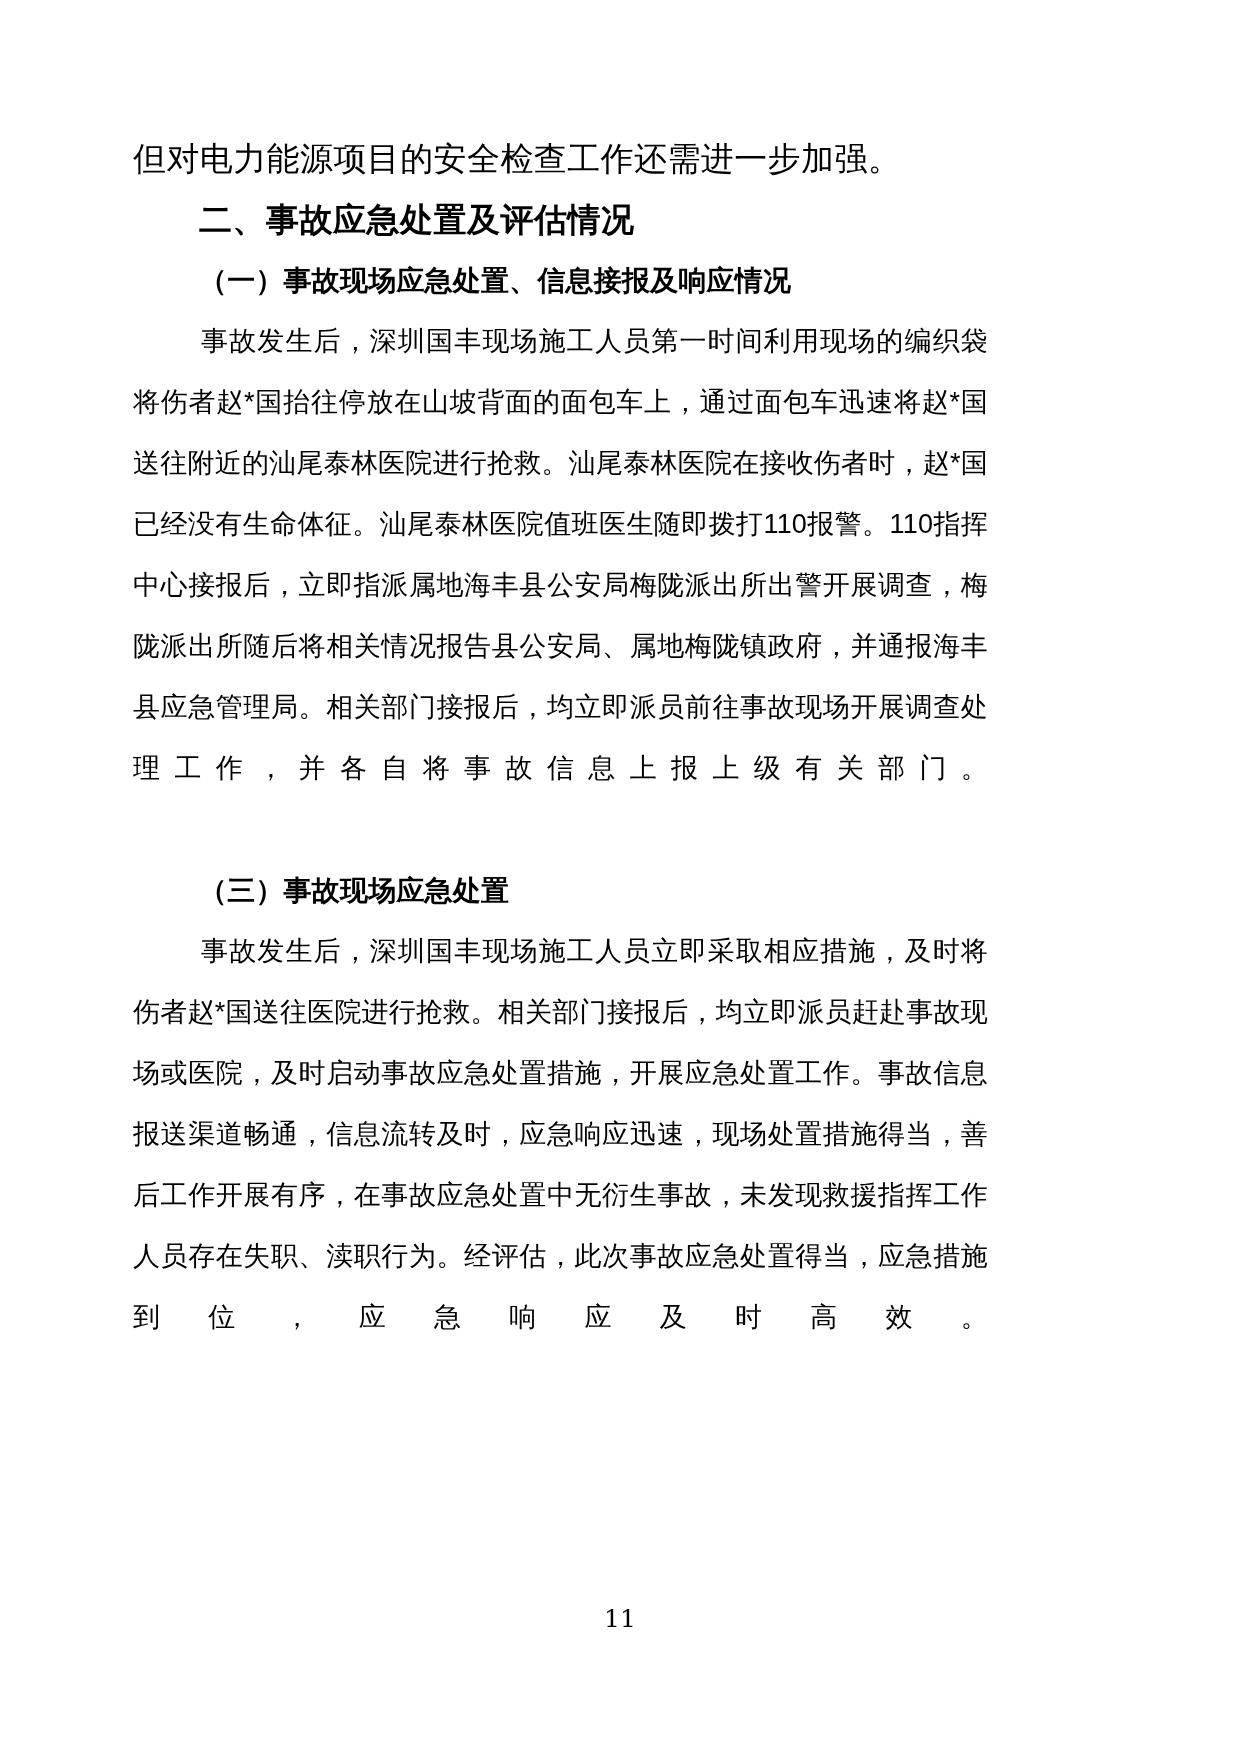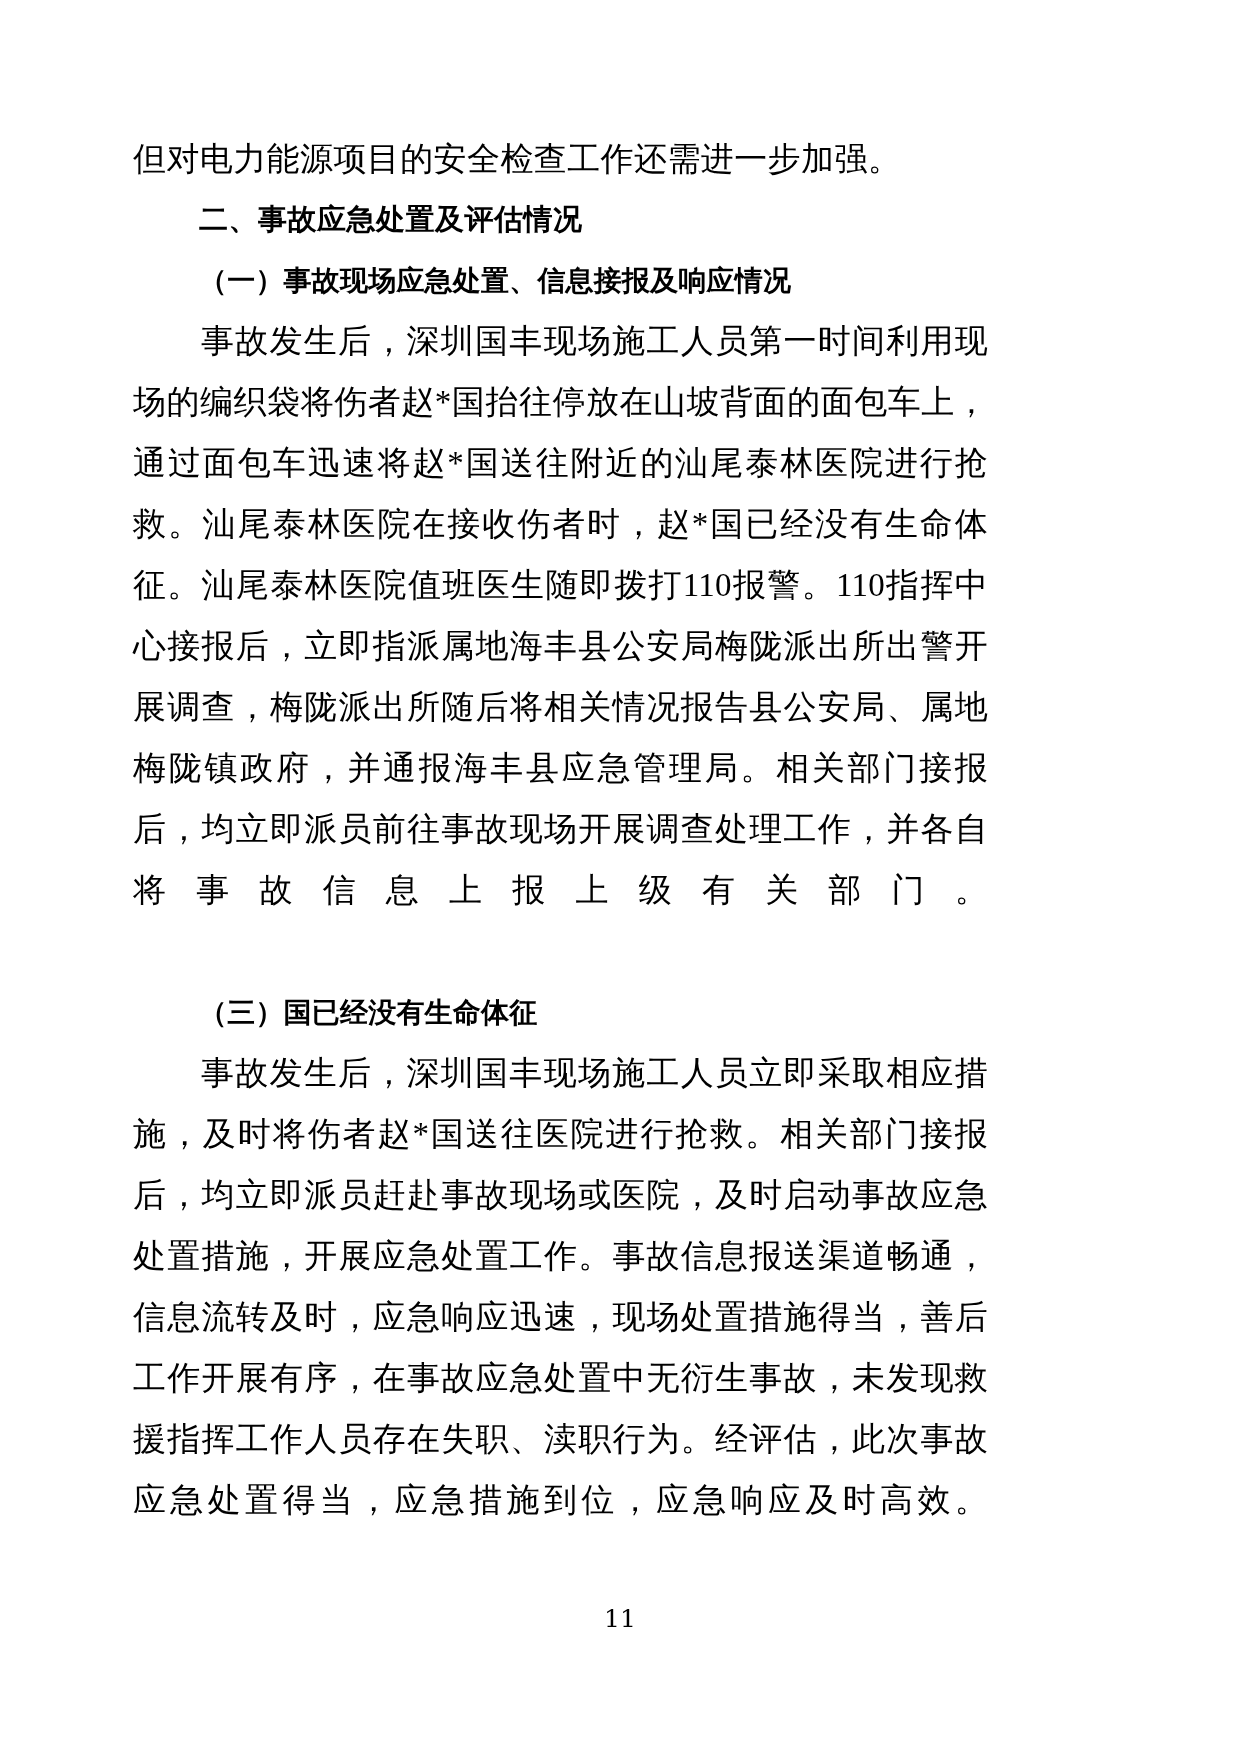--- a/index.html
+++ b/index.html
@@ -38,44 +38,44 @@
     font-size: 33px;
     line-height: 61px;
     letter-spacing: 0.4px;
     text-align: justify;
     text-justify: inter-character;
     white-space: nowrap;
   }
 
   
   .h1-sec {
-    font-family: Liberation Serif, serif;
-    font-size: 29px;
+    font-family: Liberation Sans, sans-serif;
+    font-size: 33px;
     line-height: 61px;
     font-weight: 700;
     text-indent: 66px;
     letter-spacing: 0.5px;
     white-space: nowrap;
   }
 
   
   .h2-sec {
     font-family: "DejaVu Sans", "Liberation Sans", sans-serif;
     font-size: 28px;
     line-height: 61px;
     font-weight: 700;
     text-indent: 66px;
     letter-spacing: 0.2px;
     white-space: nowrap;
   }
 
   
   .body-p {
-    font-family: Liberation Serif, serif;
-    font-size: 33px;
+    font-family: Liberation Sans, sans-serif;
+    font-size: 27px;
     line-height: 61px;
     text-align: justify;
     text-justify: inter-character;
     text-indent: 68px;
     letter-spacing: 0.2px;
     -webkit-hyphens: none;
     hyphens: none;
     word-break: break-all;
   }
   
@@ -109,21 +109,21 @@
     <div class="cont-line">但对电力能源项目的安全检查工作还需进一步加强。</div>
 
     <div class="h1-sec">二、事故应急处置及评估情况</div>
 
     <div class="h2-sec">（一）事故现场应急处置、信息接报及响应情况</div>
 
     <div class="body-p">事故发生后，深圳国丰现场施工人员第一时间利用现场的编织袋将伤者赵*国抬往停放在山坡背面的面包车上，通过面包车迅速将赵*国送往附近的汕尾泰林医院进行抢救。汕尾泰林医院在接收伤者时，赵*国已经没有生命体征。汕尾泰林医院值班医生随即拨打110报警。110指挥中心接报后，立即指派属地海丰县公安局梅陇派出所出警开展调查，梅陇派出所随后将相关情况报告县公安局、属地梅陇镇政府，并通报海丰县应急管理局。相关部门接报后，均立即派员前往事故现场开展调查处理工作，并各自将事故信息上报上级有关部门。</div>
 
 
 
-    <div class="h2-sec">（三）国已经没有生命体征</div>
+    <div class="h2-sec">（三）事故现场应急处置</div>
 
     <div class="body-p">事故发生后，深圳国丰现场施工人员立即采取相应措施，及时将伤者赵*国送往医院进行抢救。相关部门接报后，均立即派员赶赴事故现场或医院，及时启动事故应急处置措施，开展应急处置工作。事故信息报送渠道畅通，信息流转及时，应急响应迅速，现场处置措施得当，善后工作开展有序，在事故应急处置中无衍生事故，未发现救援指挥工作人员存在失职、渎职行为。经评估，此次事故应急处置得当，应急措施到位，应急响应及时高效。</div>
 
   </div>
 
   <div class="page-number">11</div>
 
 </div>
 
 </body></html>

